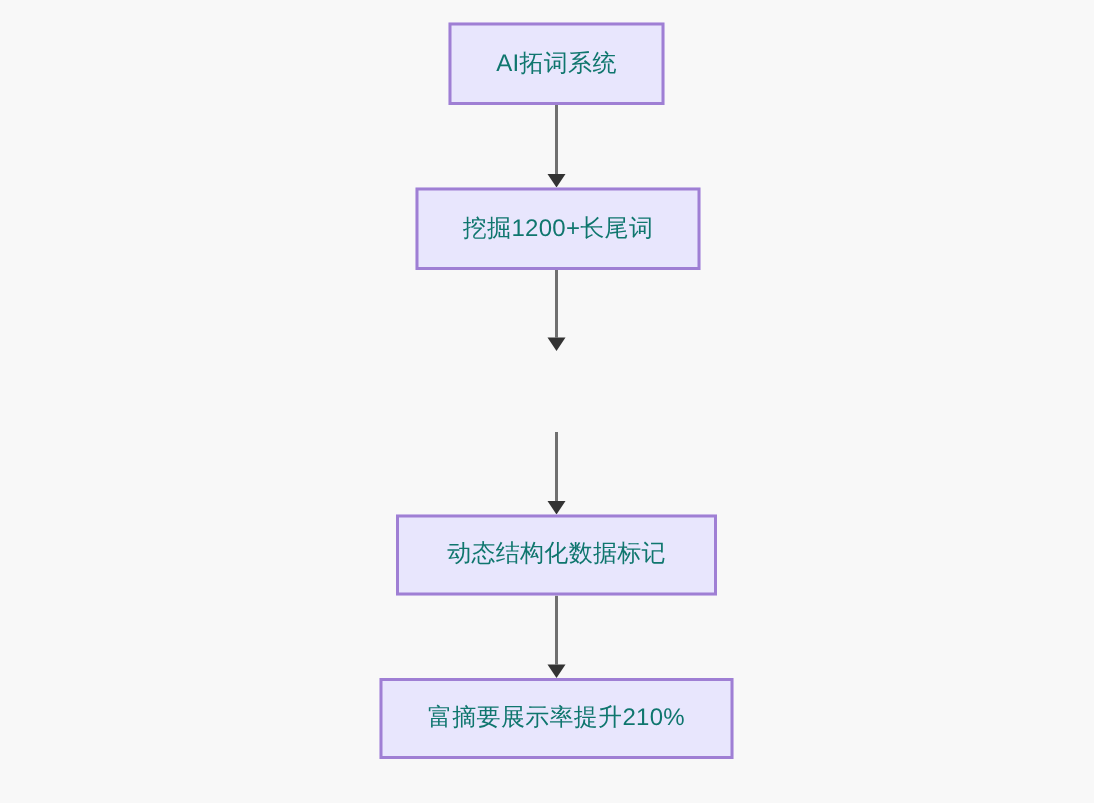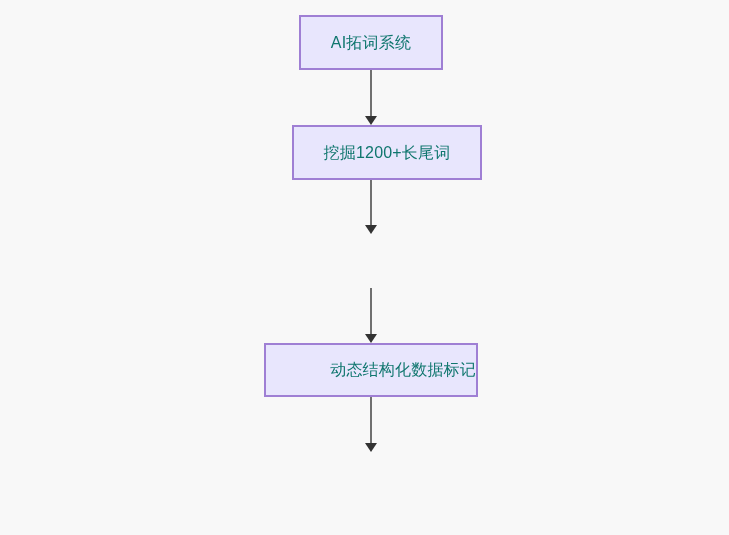--- a/index.html
+++ b/index.html
@@ -82,23 +82,26 @@
 
   <div class="edge" style="left:365px; top:397px; width:12px; height:55px;">
     <div class="edge-line" style="height:46px;"></div>
     <div class="edge-arrowhead"></div>
   </div>
 
   <div class="node" style="left:299px; top:15px; width:144px; height:55px;">
     <span class="node-label">AI拓词系统</span>
   </div>
 
-  <div class="node" style="left:292px; top:125px; width:190px; height:55px;">
+  <div class="node" style="left:277px; top:125px; width:190px; height:55px;">
     <span class="node-label">挖掘1200+长尾词</span>
   </div>
 
 
-  <div class="node" style="left:264px; top:343px; width:214px; height:54px;justify-content:flex-end;">
+  <div class="node" style="left:264px; top:343px; width:214px; height:54px;">
     <span class="node-label">动态结构化数据标记</span>
   </div>
 
+  <div class="node" style="left:253px; top:452px; width:236px; height:54px;">
+    <span class="node-label">富摘要展示率提升210%</span>
+  </div>
 
 </div>
 
 </body></html>

